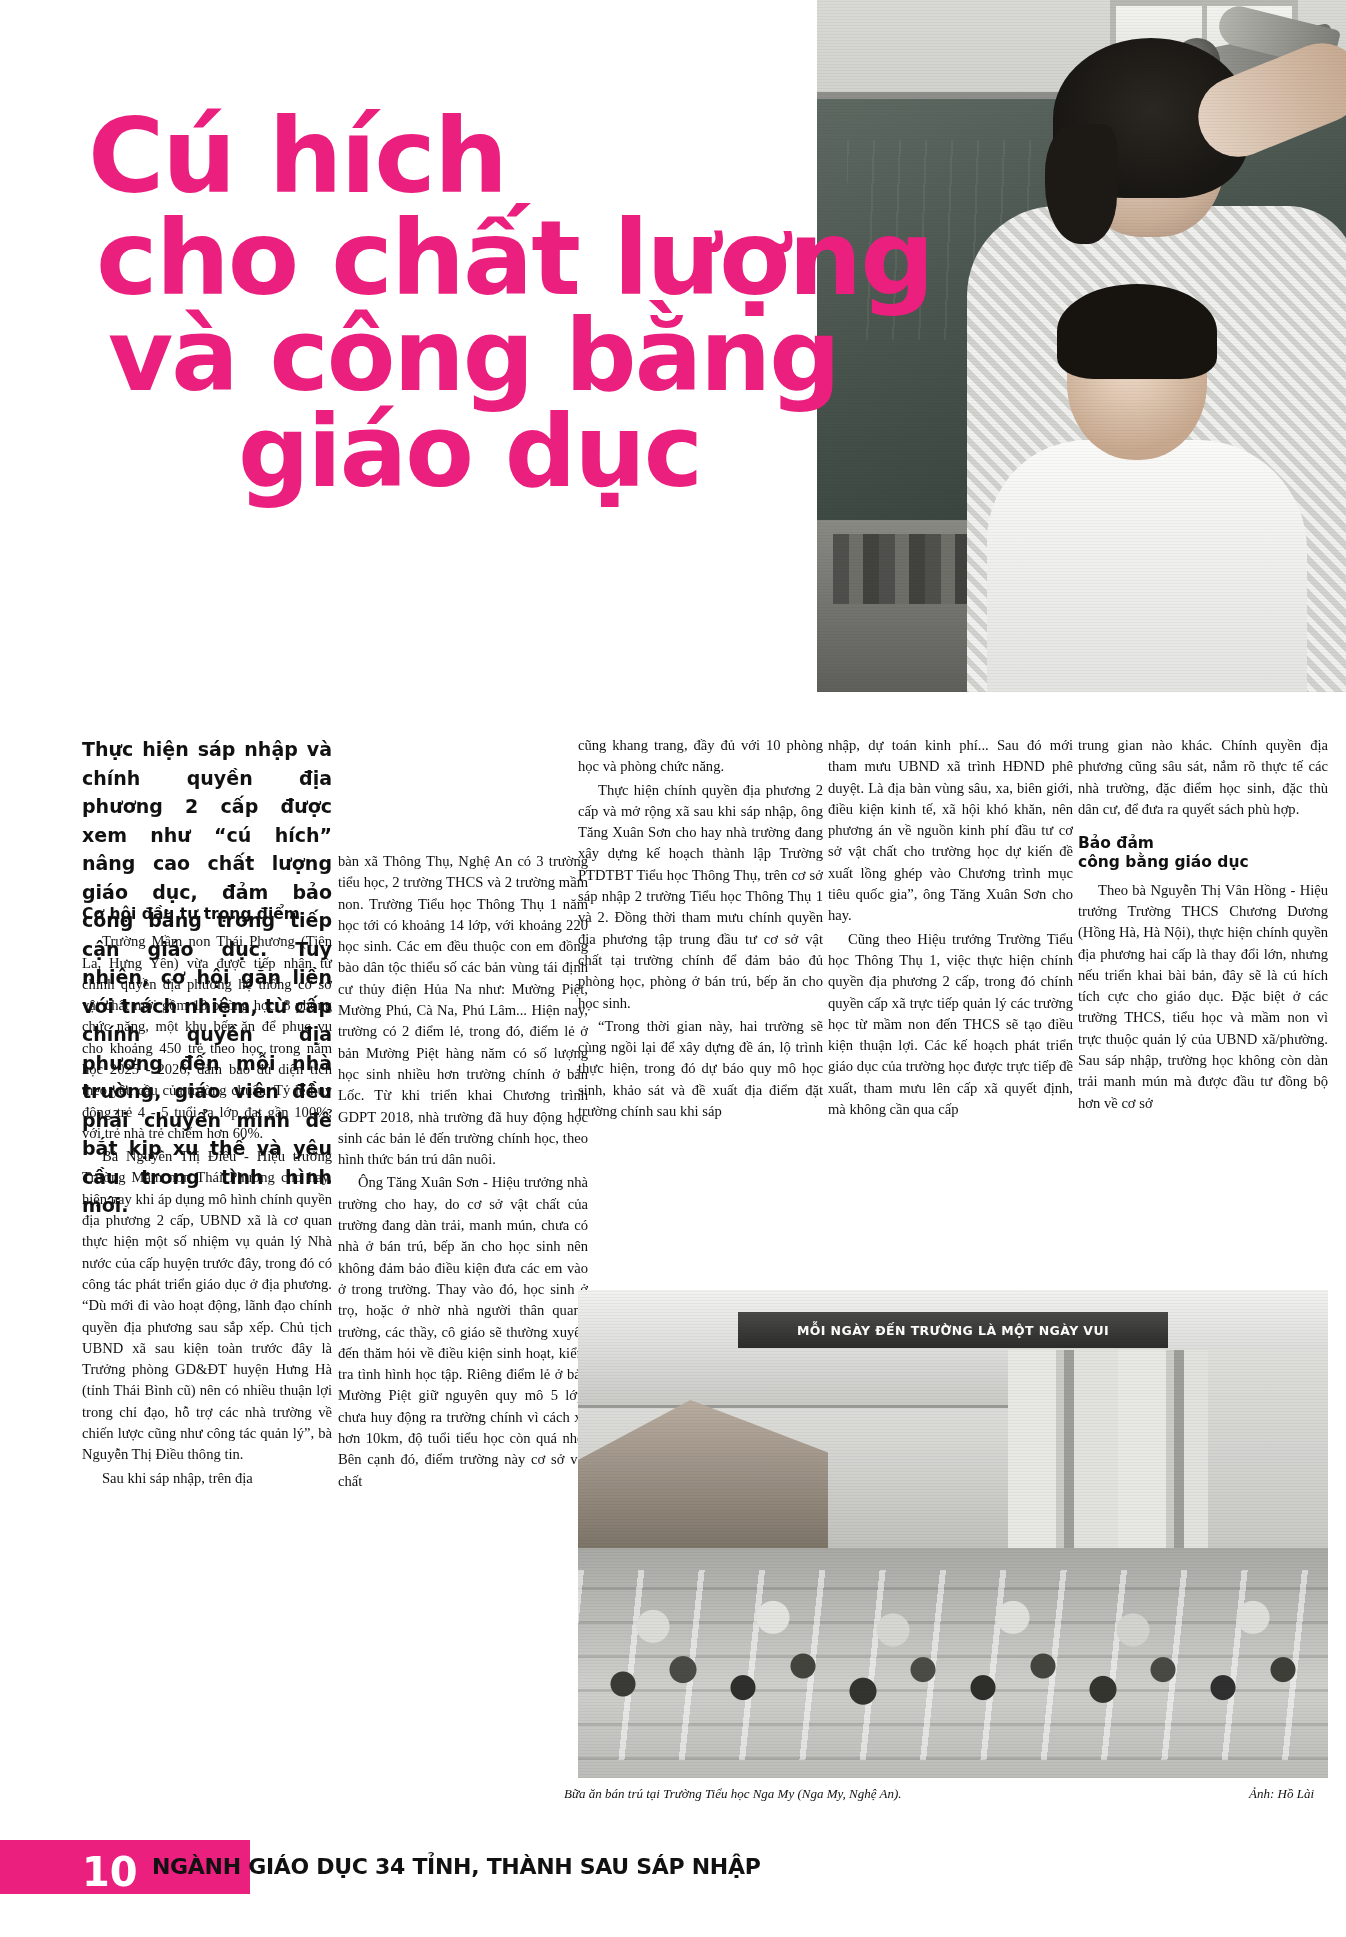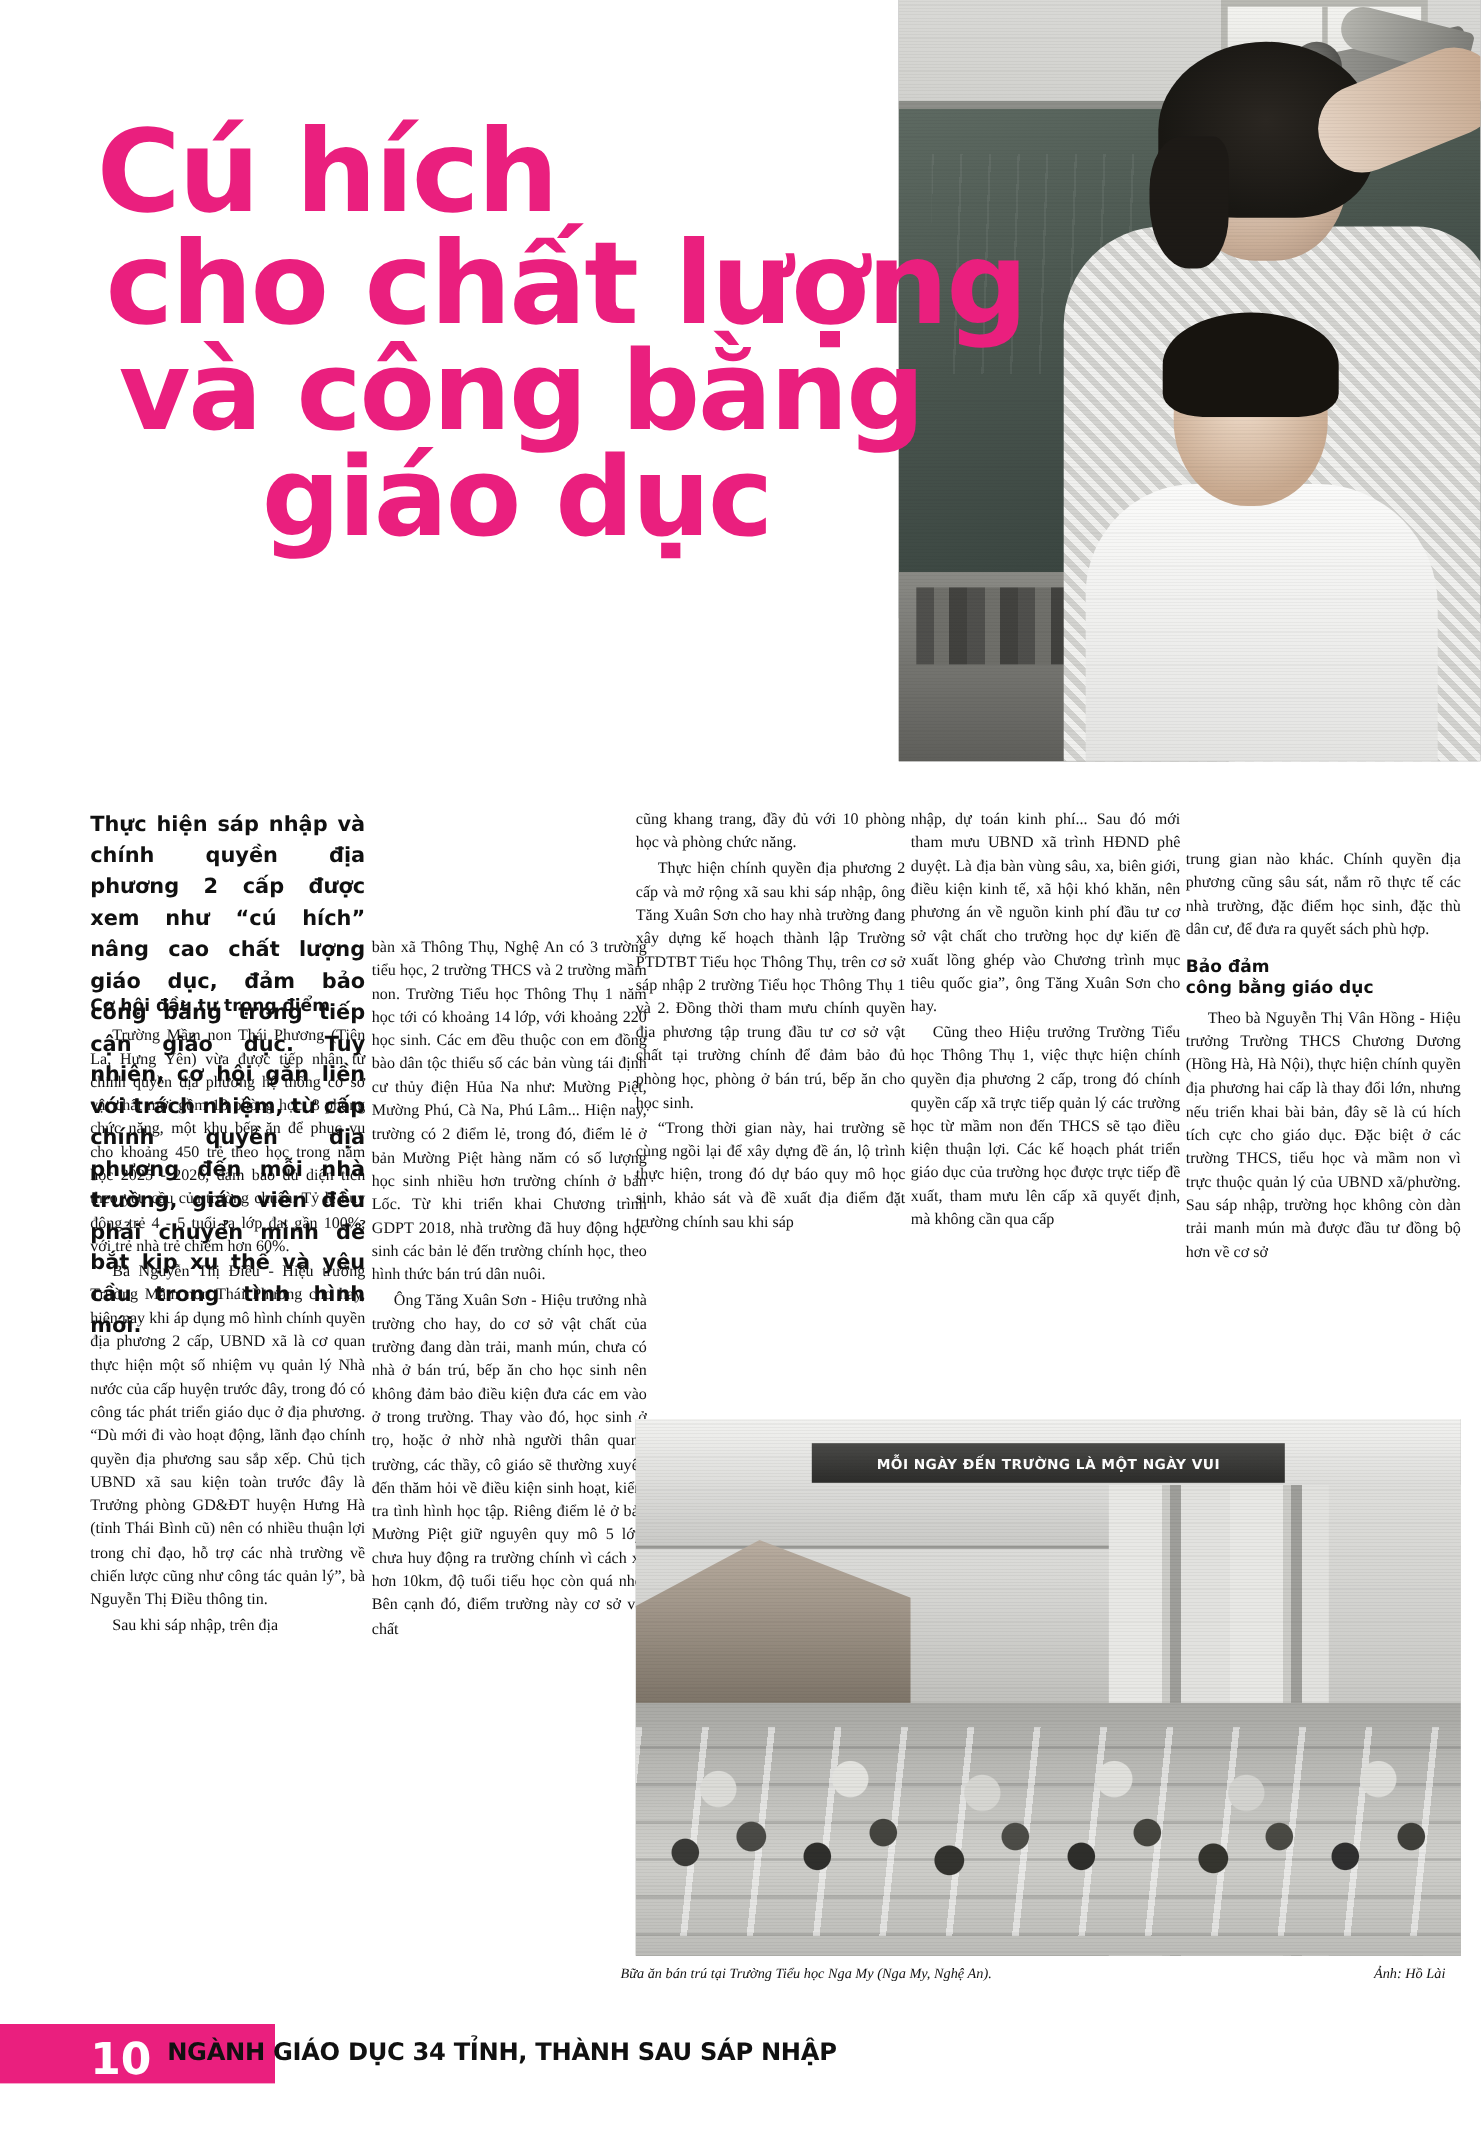--- a/index.html
+++ b/index.html
@@ -182,21 +182,21 @@
     font-size: 15.5px;
     color: #111;
     line-height: 1.24;
     margin: 0 0 7px 0;
     text-indent: 0;
   }
   .col1 { left: 82px;  top: 905px;  width: 250px; }
   .col2 { left: 338px; top: 851px;  width: 250px; }
   .col3 { left: 578px; top: 735px;  width: 245px; }
   .col4 { left: 828px; top: 735px;  width: 245px; }
-  .col5 { left: 1078px; top: 735px; width: 250px; margin-top: 36px; }
+  .col5 { left: 1078px; top: 735px; width: 250px; }
 
   
   .photo2 {
     position: absolute;
     left: 578px;
     top: 1290px;
     width: 750px;
     height: 488px;
     overflow: hidden;
     background: #7c7c78;

